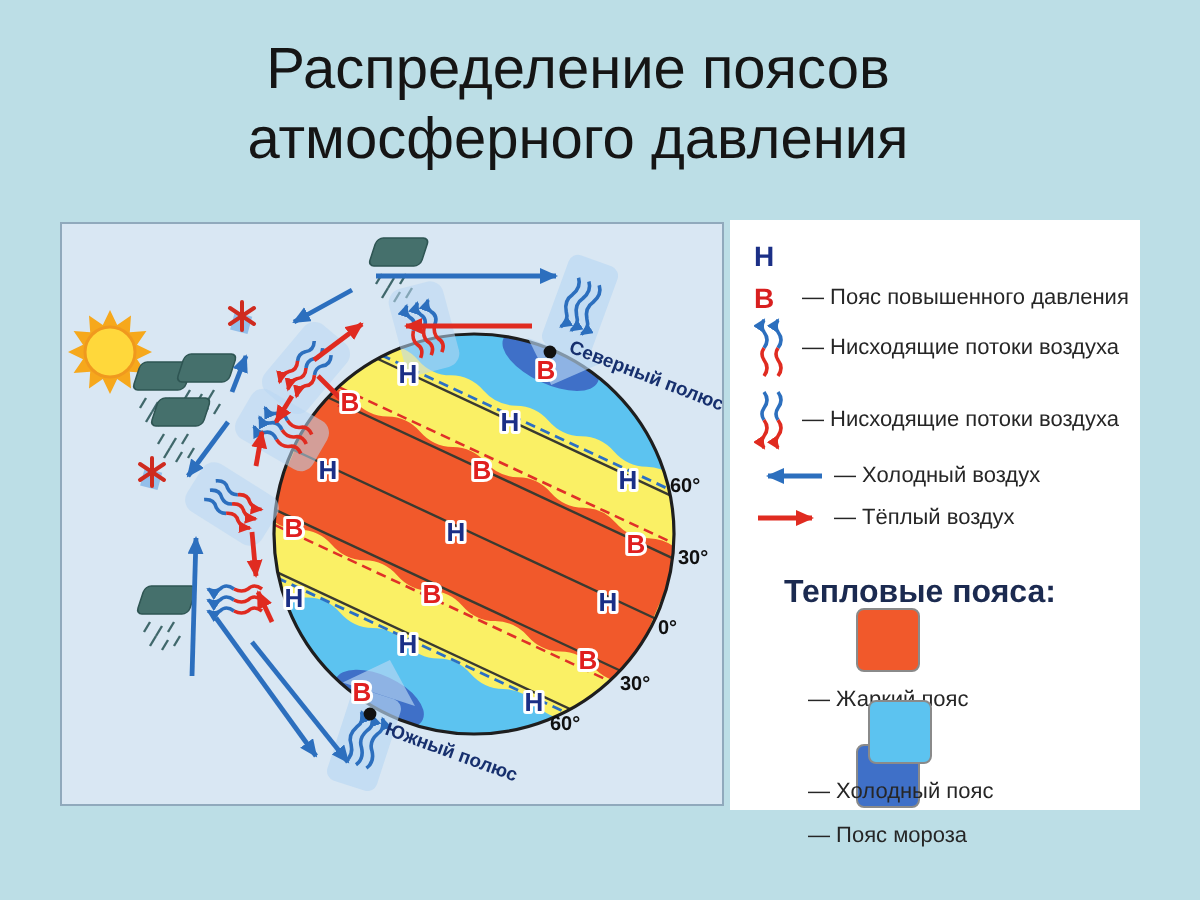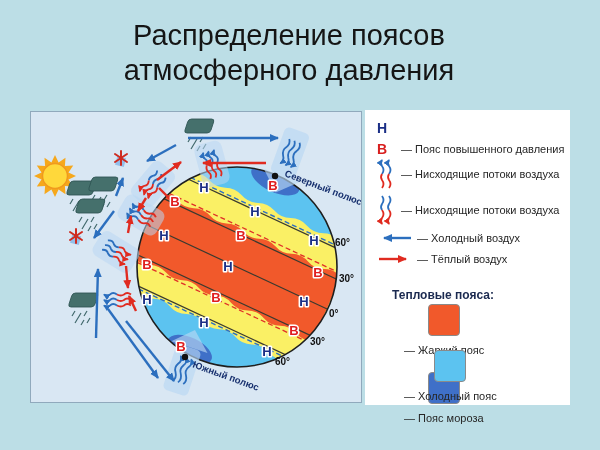--- a/index.html
+++ b/index.html
@@ -10,21 +10,21 @@
   .diagram-panel{position:absolute;left:30px;top:111px;width:332px;height:292px;
          background:#D9E7F3;border:1px solid #90A9BC;box-sizing:border-box;}
   .legend-panel{position:absolute;left:365px;top:110px;width:205px;height:295px;background:#FFFFFF;}
   .lg-row{position:absolute;left:12px;display:flex;align-items:center;gap:4px;
           font-size:11px;color:#262626;white-space:nowrap;}
   .lg-sym{display:inline-block;width:20px;font-weight:bold;font-size:14px;}
   .lg-sym.low{color:#1B2F86;}
   .lg-sym.high{color:#D81F1F;}
   .lg-ic{width:20px;flex:0 0 20px;}
   .lg-ar{width:36px;flex:0 0 36px;}
-  .lg-head{position:absolute;left:27px;font-size:12px;font-weight:bold;color:#1B2A50;white-space:nowrap;}
+  .lg-head{position:absolute;left:27px;font-size:16px;font-weight:bold;color:#1B2A50;white-space:nowrap;}
   .swatch{width:30px;height:18px;border:1px solid #8a8a8a;border-radius:4px;flex:0 0 30px;}
   .lg-sw-row{position:absolute;left:39px;display:flex;align-items:center;gap:8px;
              font-size:11px;color:#262626;white-space:nowrap;flex-direction:column;}
   
   .st-b{stroke:#2C6FBE;fill:none;}
   .st-r{stroke:#E02B20;fill:none;}
   .aw{stroke-width:2.4;}
   .sw{stroke-width:1.8;}
   .rain{stroke:#40686B;stroke-width:1.2;}
   .gl{font-family:"Liberation Sans","DejaVu Sans",sans-serif;font-weight:bold;font-size:13px;

